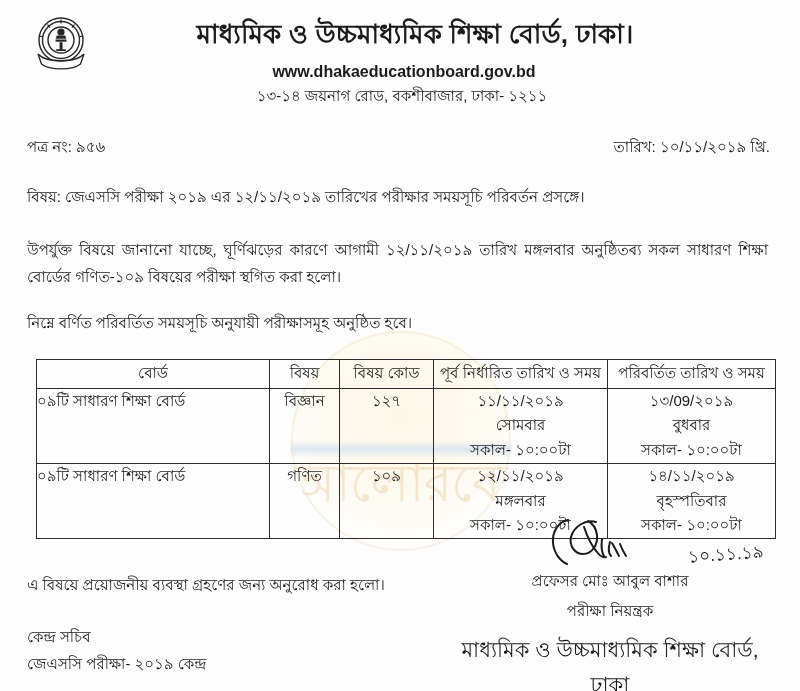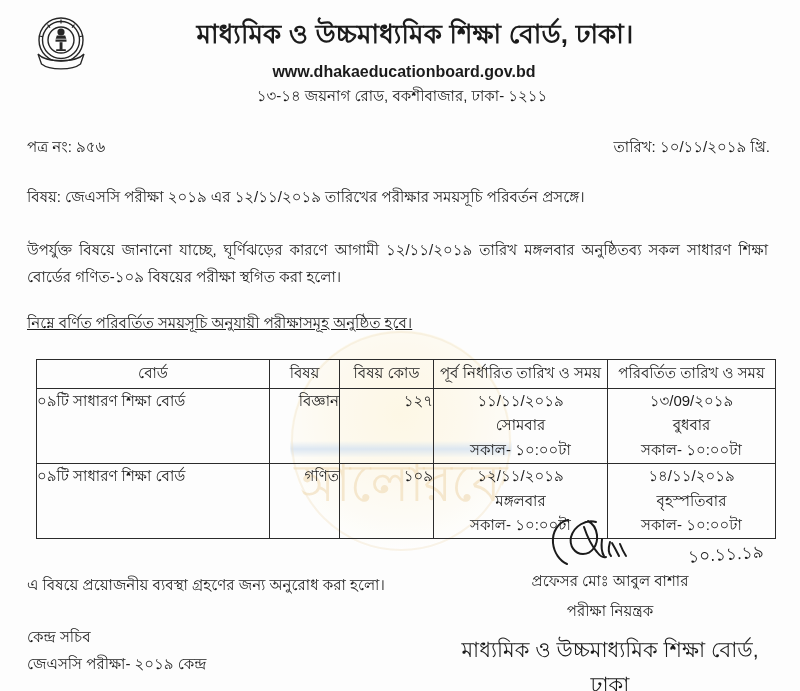--- a/index.html
+++ b/index.html
@@ -132,21 +132,20 @@
     font-size: 15px;
     line-height: 1.85;
     text-align: justify;
   }
   .para2 {
     position: relative;
     z-index: 2;
     margin: 19px 32px 0 27px;
     font-size: 15px;
     line-height: 1.7;
-    text-decoration: underline;
   }
 
   
   .tbl-wrap {
     position: relative;
     z-index: 2;
     margin: 23px 0 0 36px;
     width: 734px;
   }
   table.schedule {
@@ -175,21 +174,21 @@
 
   td.cell-board {
     vertical-align: top;
     padding: 5px 0 0 9px;
     height: 68px;
     text-align: left;
   }
   td.cell-mid {
     vertical-align: top;
     padding: 5px 0 0 0;
-    text-align: right;
+    text-align: center;
   }
   td.cell-date {
     vertical-align: top;
     padding: 5px 0 0 0;
     text-align: center;
     line-height: 1.65;
   }
   .dline { display: block; }
 
   

